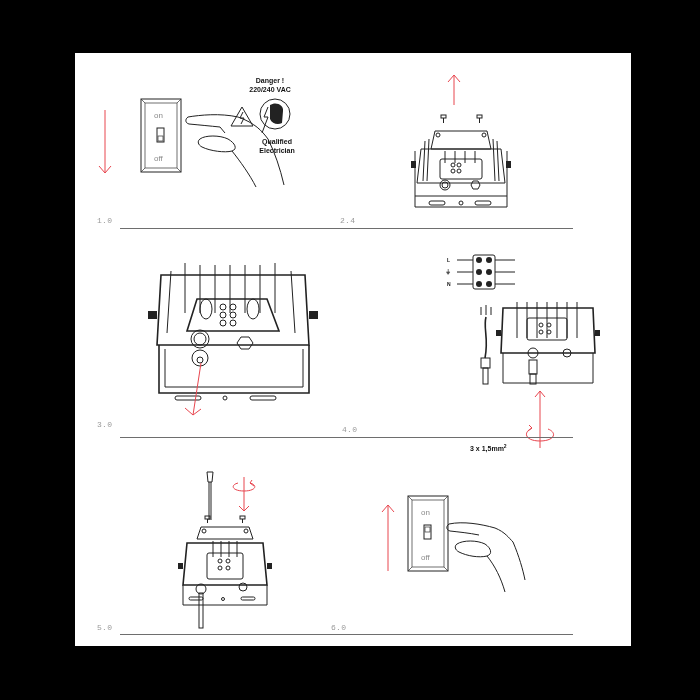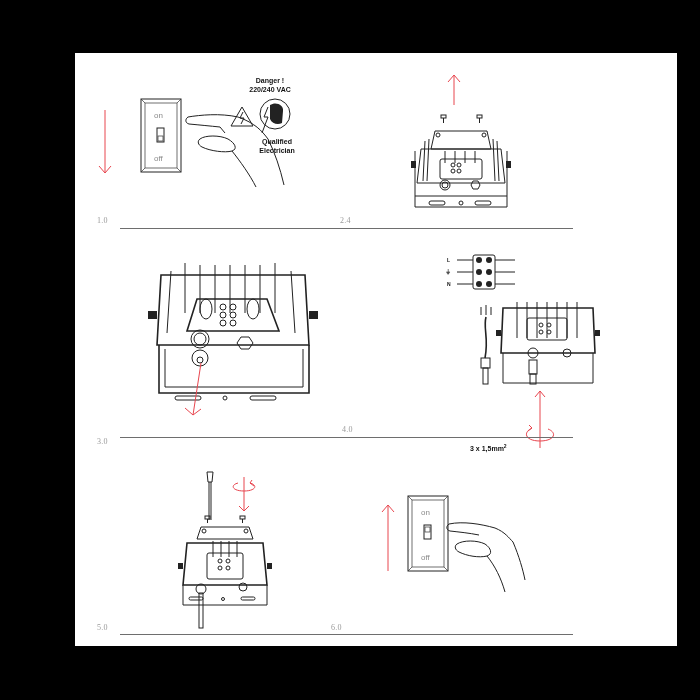--- a/index.html
+++ b/index.html
@@ -1,19 +1,19 @@
 <!DOCTYPE html>
 <html><head>
   <meta charset="utf-8">
   <style>
     html, body { margin:0; padding:0; background:#000; }
     body { width:700px; height:700px; position:relative; overflow:hidden; font-family:"Liberation Sans", sans-serif; }
-    .panel { position:absolute; left:75px; top:53px; width:602px; height:593px; background:#fff; }
+    .panel { position:absolute; left:75px; top:53px; width:556px; height:593px; background:#fff; }
     .step { position:absolute; }
-    .step-num { position:absolute; font-size:8px; color:#9a9a9a; letter-spacing:0.3px; font-family:Liberation Serif, serif; }
+    .step-num { position:absolute; font-size:8px; color:#9a9a9a; letter-spacing:0.3px; font-family:Liberation Mono, monospace; }
     .rule { position:absolute; height:1px; background:#6e6e6e; }
     svg { position:absolute; overflow:visible; }
     .ln { fill:none; stroke:#222; stroke-width:1; }
     .ln2 { fill:none; stroke:#222; stroke-width:1.6; }
     .thin { fill:none; stroke:#333; stroke-width:0.7; }
     .red { fill:none; stroke:#e8464f; stroke-width:1; }
     .dark { fill:#222; }
     .wt { fill:#fff; stroke:#222; stroke-width:1; }
     .lbl { font-family:"Liberation Sans", sans-serif; fill:#111; font-weight:bold; }
     .sw-txt { font-family:"Liberation Sans", sans-serif; fill:#8a8a8a; font-size:8px; }
@@ -155,21 +155,21 @@
       <circle class="ln" cx="55" cy="105" r="8"></circle>
         <circle class="ln" cx="55" cy="107" r="3"></circle>
       <polygon class="ln" points="96,84 104,84 108,90 104,96 96,96 92,90"></polygon>
       <rect class="ln" x="30" y="143" width="26" height="4" rx="2"></rect>
         <circle class="ln" cx="80" cy="145" r="2"></circle>
         <rect class="ln" x="105" y="143" width="26" height="4" rx="2"></rect>
       <line class="red" x1="56" y1="110" x2="48" y2="162"></line>
       <polyline class="red" points="40,155 48,162 56,156"></polyline>
     </svg>
   </div>
-  <div class="step-num" style="left:22px;top:384px;">3.0</div>
+  <div class="step-num" style="left:22px;top:367px;">3.0</div>
   <div class="rule" style="left:45px;top:384px;width:230px;"></div>
 
   <div class="step" style="left:275px;top:190px;width:275px;height:190px;">
 
     <svg width="90" height="42" style="left:95px;top:10px;">
       <g class="ln">
         <line x1="12" y1="7" x2="28" y2="7"></line>
           <line x1="12" y1="19" x2="28" y2="19"></line>
           <line x1="12" y1="31" x2="28" y2="31"></line>
         <line x1="50" y1="7" x2="70" y2="7"></line>

